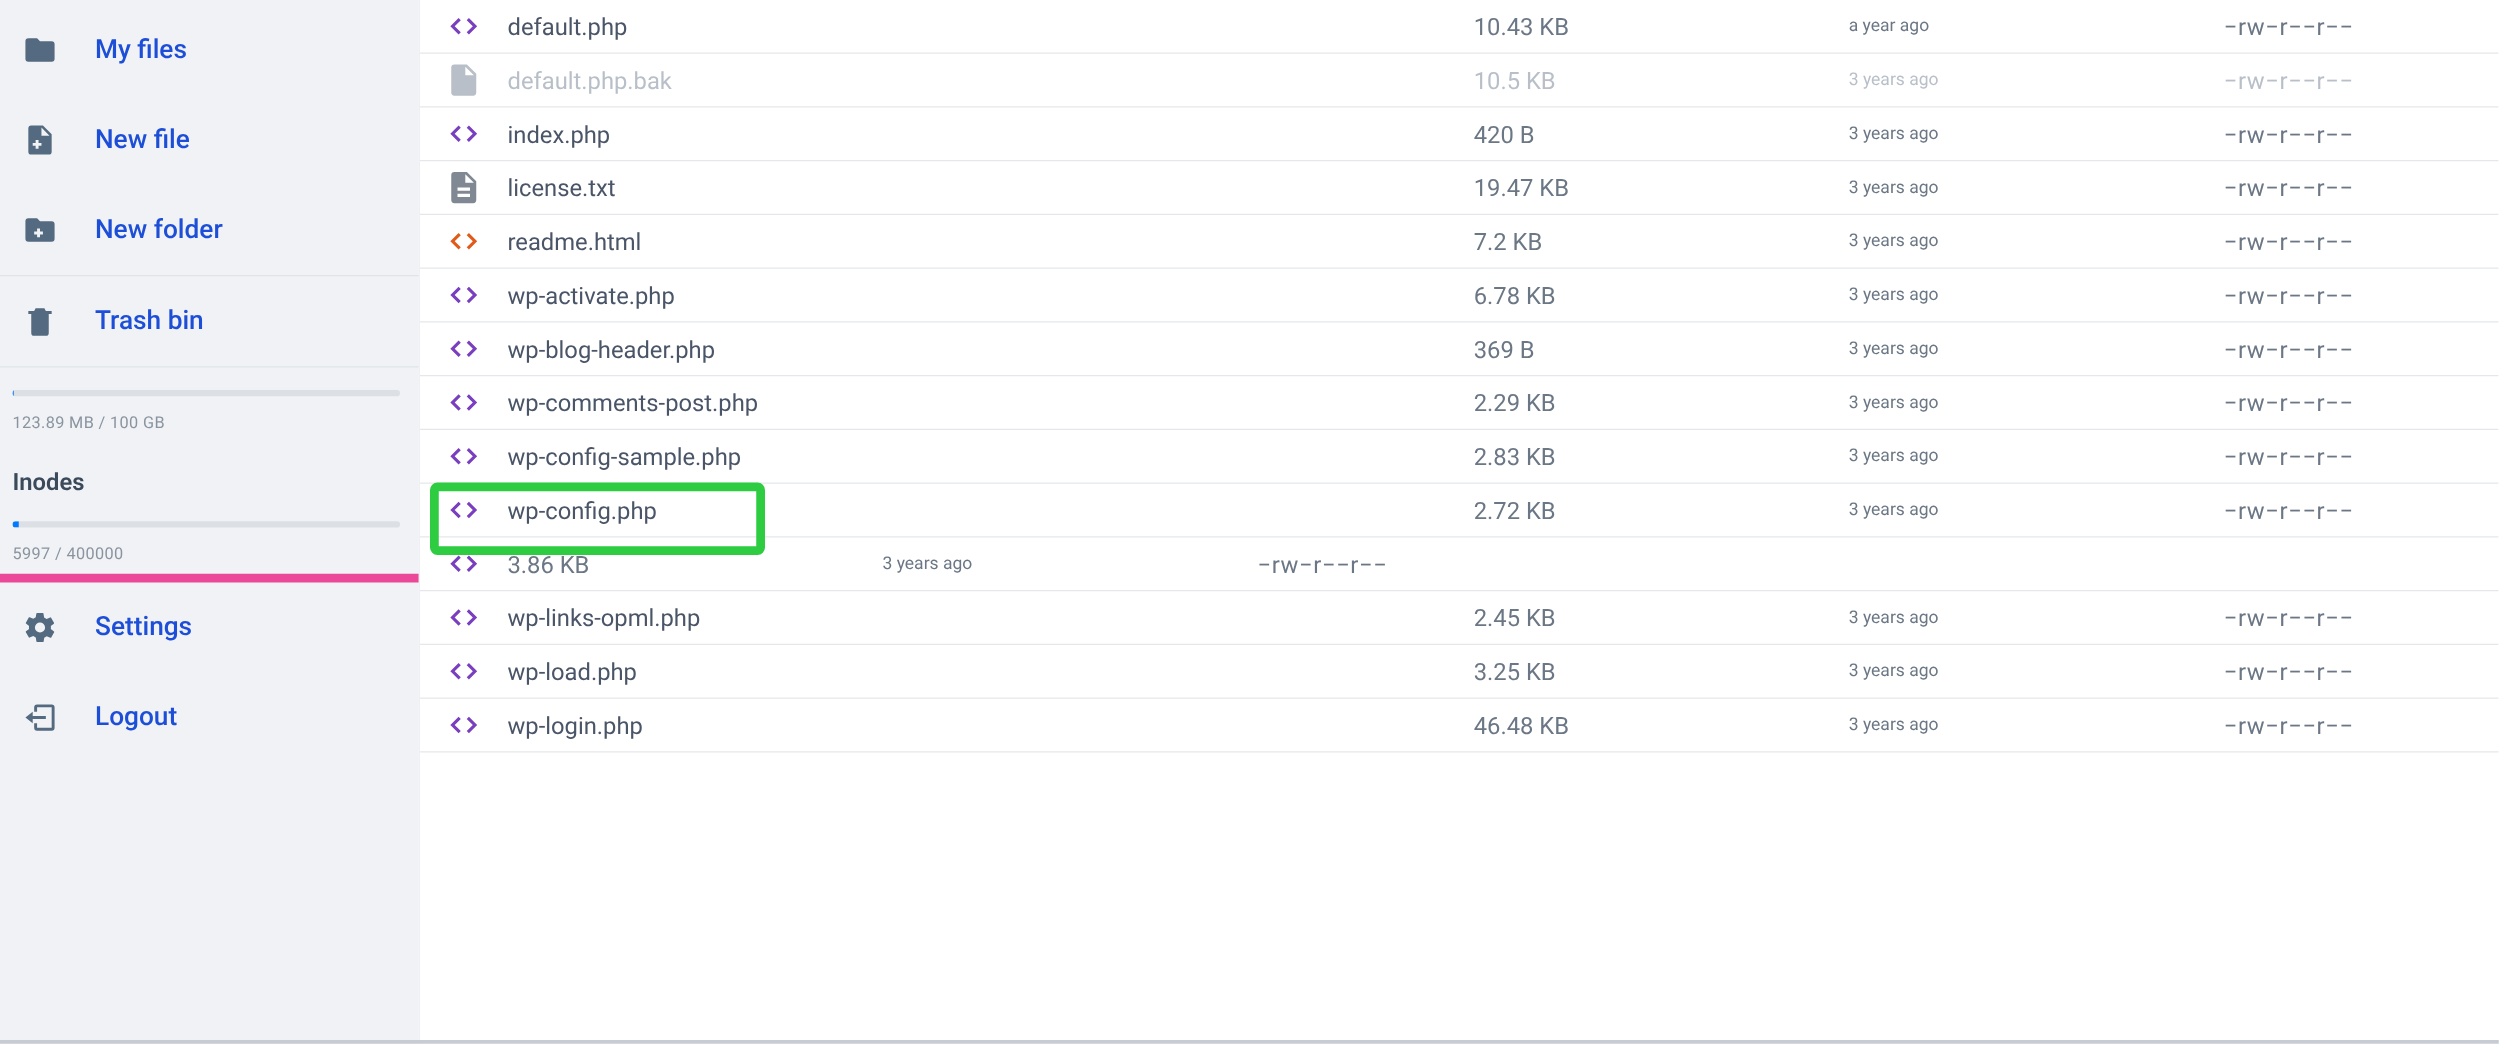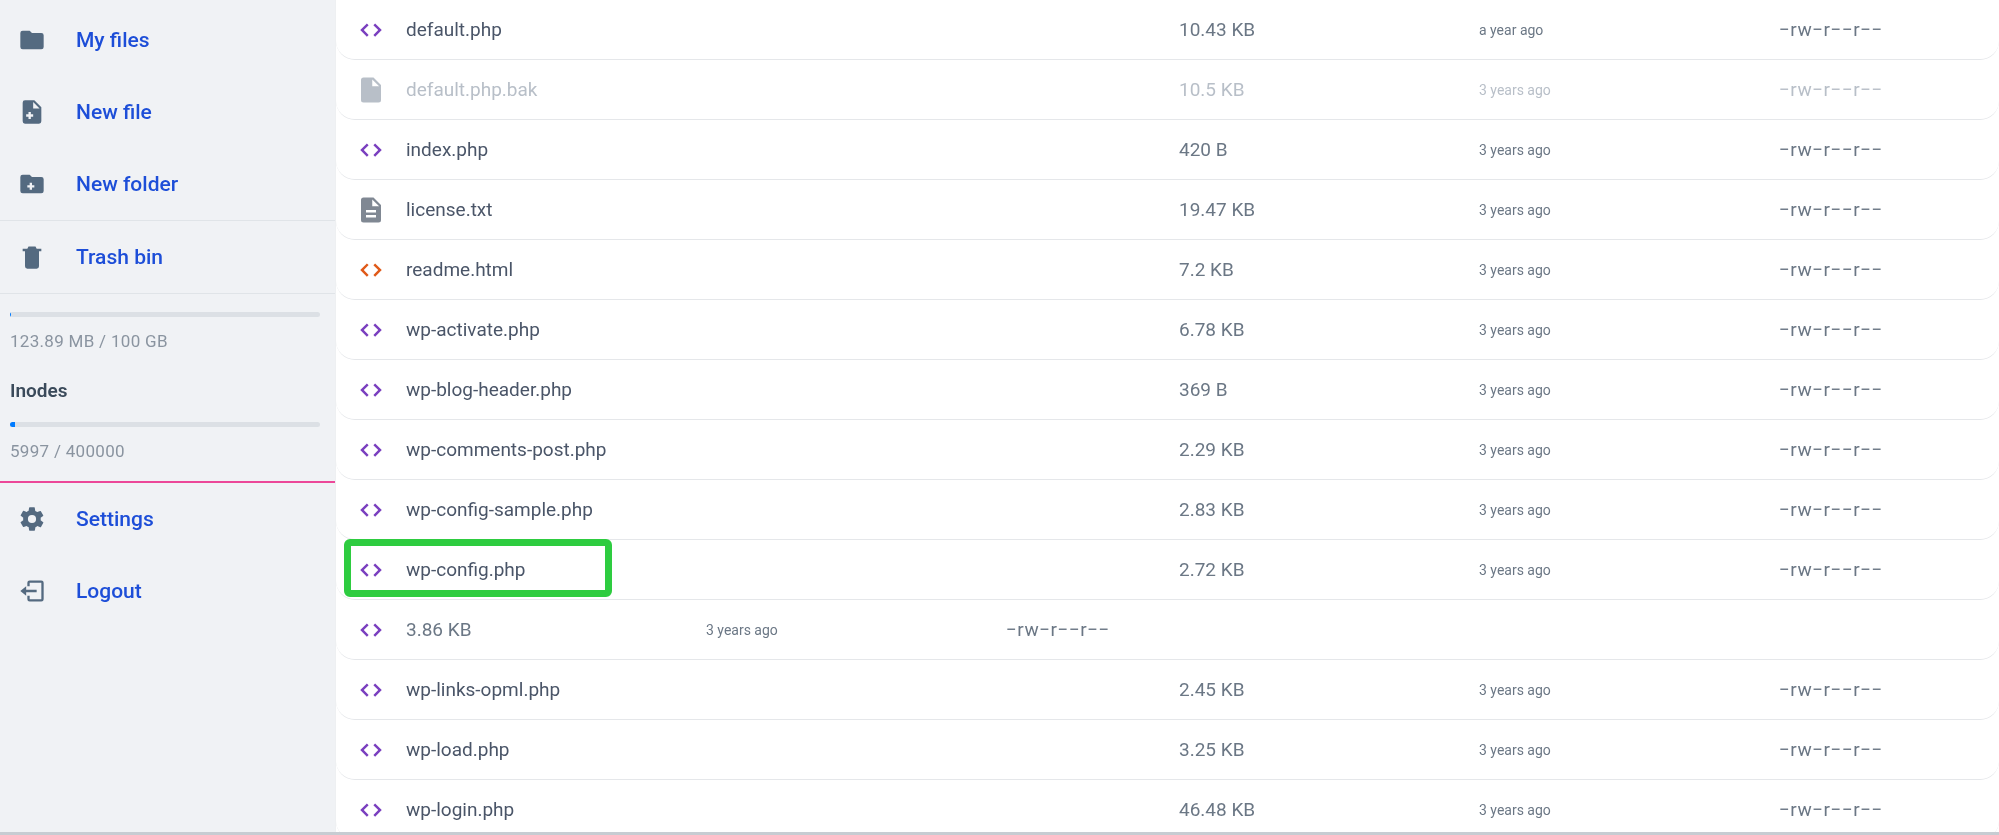--- a/index.html
+++ b/index.html
@@ -55,45 +55,44 @@
       background: #dce0e5;
       border-radius: 3px;
       overflow: hidden;
       margin-bottom: 14px;
     }
     .progress .bar {
       height: 100%;
       background: #007bff;
     }
     .stats-value {
-      font-size: 17px;
+      font-size: 13px;
       color: #8a94a0;
       letter-spacing: .3px;
     }
     .stats-sep { height: 28px; }
 
     .bottom-block {
-      margin-top: 12px;
-      border-top: 2px solid #ec4899;
+      margin-top: 0;
+      border-top: 7px solid #ec4899;
     }
 
     
     .files {
       flex: 1;
       overflow-y: auto;
       border-left: 1px solid #eef0f2;
     }
     .file-row {
       display: flex;
       align-items: center;
-      height: 60px;
+      height: 43px;
       border-bottom: 1px solid #e5e7ea;
       cursor: pointer;
       position: relative;
-      border-radius: 19px;
     }
 
     .cell-icon {
       flex: 0 0 70px;
       display: flex;
       justify-content: center;
     }
     .cell-name {
       flex: 1 1 540px;
       color: #4a5568;

